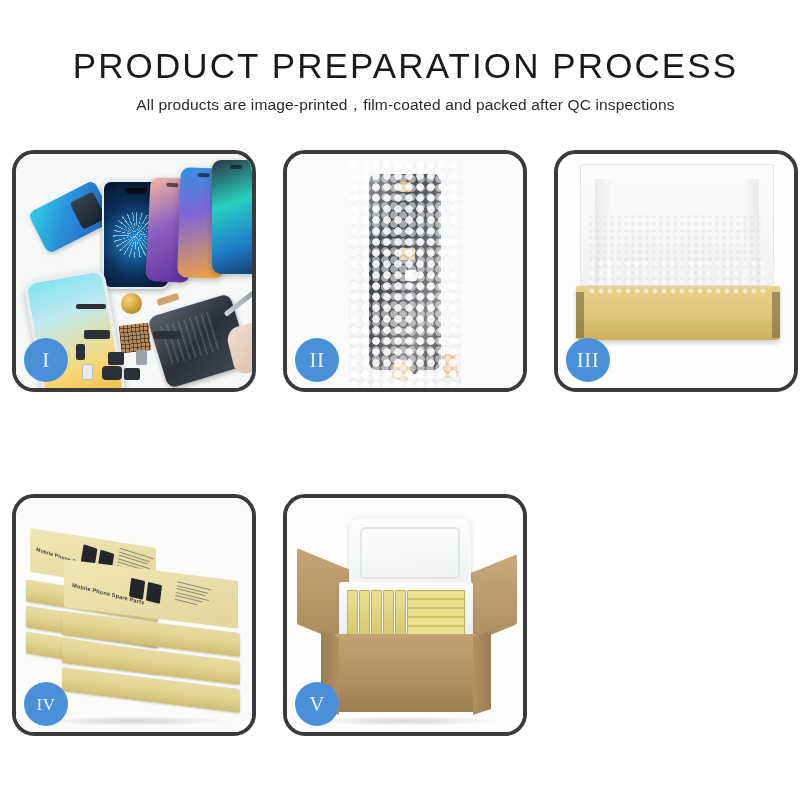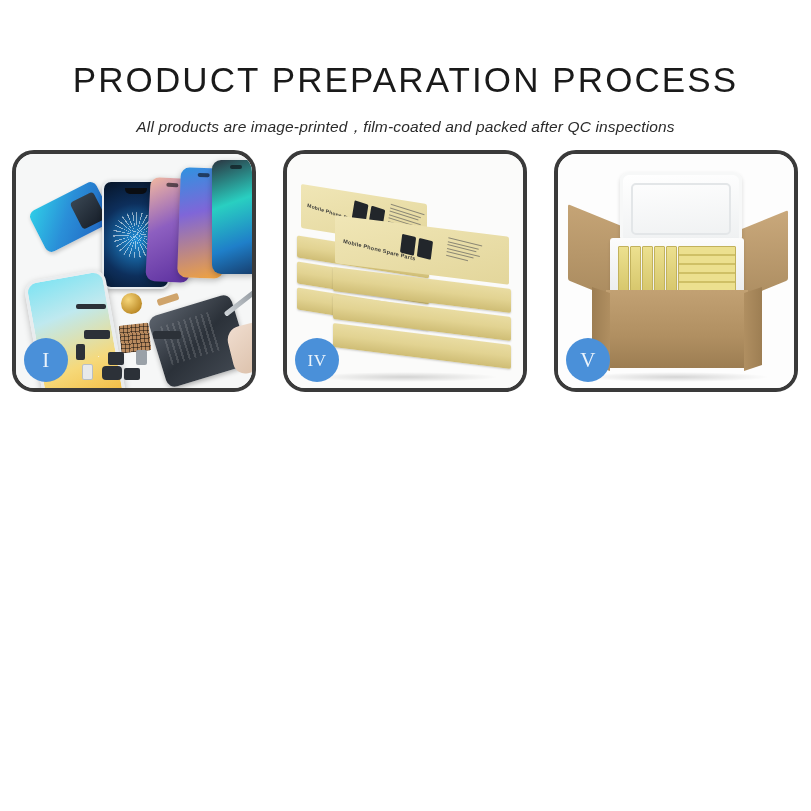--- a/index.html
+++ b/index.html
@@ -7,29 +7,29 @@
     width:811px;height:811px;
     background:#ffffff;
     font-family:"Liberation Sans", sans-serif;
     overflow:hidden;
   }
   .page{position:relative;width:811px;height:811px;}
 
   
   .header{position:absolute;left:0;top:0;width:811px;text-align:center;}
   .title{
-    margin:0;padding-top:60px;
+    margin:0;padding-top:46px;
     font-size:35px;line-height:40px;font-weight:400;
     letter-spacing:2.1px;color:#1a1a1a;
     font-family:"Liberation Sans", sans-serif;
   }
   .subtitle{
-    margin:8px;padding-top:9px;
+    margin:0;padding-top:9px;
     font-size:15.5px;line-height:20px;font-weight:400;
-    letter-spacing:.15px;color:#2b2b2b;font-style:italic;
+    letter-spacing:.15px;color:#2b2b2b;
   }
 
   
   .grid{
     position:absolute;left:12px;top:150px;
     width:789px;height:600px;
     display:grid;
     grid-template-columns:244px 244px 244px;
     grid-template-rows:242px 242px;
     column-gap:27px;row-gap:102px;
@@ -339,21 +339,54 @@
         <div class="prt gray" style="left:120px;top:196px;width:11px;height:15px;"></div>
         <div class="prt wht" style="left:66px;top:210px;width:9px;height:14px;"></div>
         <div class="prt" style="left:86px;top:212px;width:20px;height:14px;border-radius:4px;"></div>
         <div class="prt" style="left:108px;top:214px;width:16px;height:12px;"></div>
         <div class="tweez"></div>
         <div class="hand"></div>
       </div>
       <div class="badge">I</div>
     </div>
 
-
+    <div class="panel">
+      <div class="stage p2">
+        <div class="bubblebag">
+          <div class="bagitem">
+            <div class="flexcable"></div>
+            <div class="goldpad gp1"></div>
+            <div class="goldpad gp2"></div>
+            <div class="goldpad gp3"></div>
+            <div class="goldpad gp4"></div>
+            <div class="whitechip"></div>
+          </div>
+          <div class="bubbles"></div>
+          <div class="bubbles s2"></div>
+          <div class="bagsheen"></div>
+        </div>
+      </div>
+      <div class="badge">II</div>
+    </div>
+
+    <div class="panel">
+      <div class="stage p3">
+        <div class="lid">
+          <div class="lidflapL"></div>
+          <div class="lidflapR"></div>
+        </div>
+        <div class="foam"></div>
+        <div class="tray">
+          <div class="trayin"></div>
+          <div class="trayedgeL"></div>
+          <div class="trayedgeR"></div>
+        </div>
+      </div>
+      <div class="badge">III</div>
+    </div>
 
     <div class="panel">
       <div class="stage p4">
         <div class="stack">
 
           <div class="bx" style="left:2px;top:78px;width:132px;height:22px;transform:skewY(9deg);"></div>
           <div class="bx" style="left:2px;top:104px;width:132px;height:22px;transform:skewY(9deg);"></div>
           <div class="bx" style="left:2px;top:130px;width:132px;height:22px;transform:skewY(9deg);"></div>
 
           <div class="bxtop" style="left:6px;top:26px;width:126px;height:44px;transform:skewY(9deg);">

